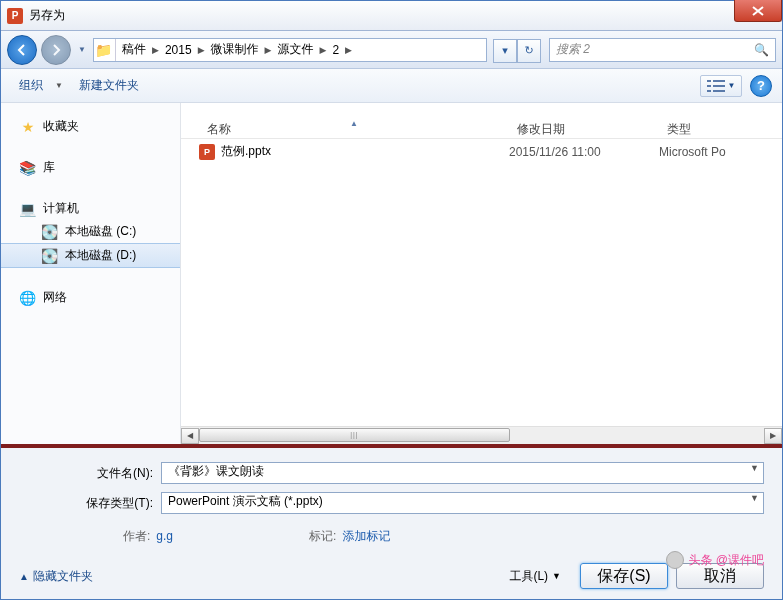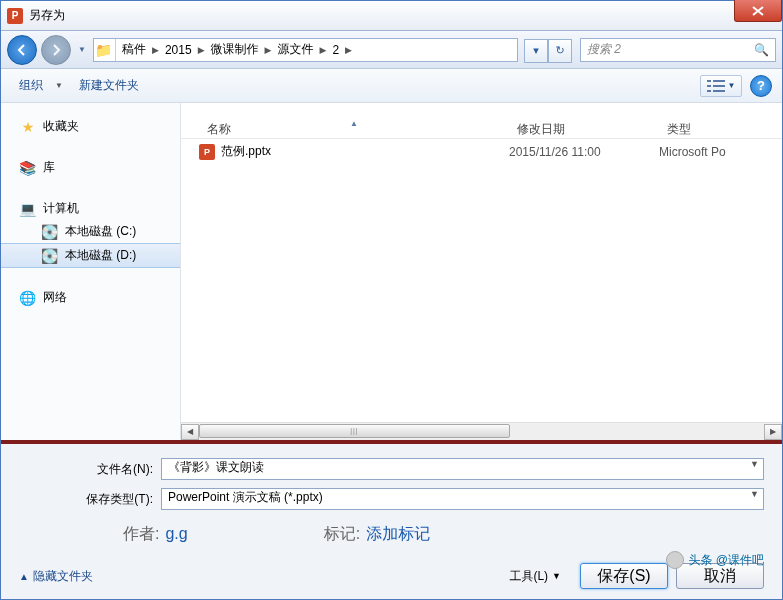--- a/index.html
+++ b/index.html
@@ -16,21 +16,21 @@
 .navbar { height: 38px; background: linear-gradient(#f4f7fc,#dde6f3); border-bottom: 1px solid #b8c8e0; display: flex; align-items: center; padding: 4px 6px; gap: 4px; }
 .nav-btn { width: 30px; height: 30px; border-radius: 50%; background: radial-gradient(#5aa3e8,#1a6bc4); border: 1px solid #1658a0; display: flex; align-items: center; justify-content: center; color: #fff; cursor: pointer; font-size: 14px; }
 .nav-btn.fwd { filter: grayscale(0.6) opacity(0.6); }
 .nav-drop { width: 14px; height: 30px; display: flex; align-items: center; justify-content: center; color: #4a6a9a; font-size: 8px; cursor: pointer; }
 .breadcrumb { flex: 1; height: 24px; background: #fff; border: 1px solid #9ab2d4; display: flex; align-items: center; font-size: 12px; color: #000; }
 .breadcrumb .seg { padding: 8px 4px; cursor: pointer; display:flex; align-items:center; height:100%; }
 .breadcrumb .arrow { color: #555; font-size: 9px; padding:0 2px; }
 .breadcrumb .folder-ico { width: 22px; display:flex; align-items:center; justify-content:center; color:#e8b84a; font-size:14px; border-right:1px solid #ccd; height:100%; margin-right:2px; }
 .bc-end { display:flex; height:22px; margin-left:2px; }
 .bc-btn { width:24px; height:24px; border:1px solid #9ab2d4; background:linear-gradient(#fdfefe,#e5edf7); display:flex; align-items:center; justify-content:center; font-size:11px; color:#2a5a9a; cursor:pointer; }
-.searchbox { width: 196px; height: 24px; border: 1px solid #9ab2d4; background: #fff; display: flex; align-items: center; padding: 0 6px; font-size: 12px; color: #888; font-style: italic; margin-left:4px; }
+.searchbox { width: 227px; height: 24px; border: 1px solid #9ab2d4; background: #fff; display: flex; align-items: center; padding: 0 6px; font-size: 12px; color: #888; font-style: italic; margin-left:4px; }
 .searchbox .mag { margin-left:auto; color:#5a7aaa; font-style:normal; }
 
 
 .toolbar { height: 34px; background: linear-gradient(#f9fbfd,#eaf0f8); border-bottom: 1px solid #d4dce8; display: flex; align-items: center; padding: 0 10px; font-size: 12px; color: #1a4a8a; }
 .toolbar .tb-item { padding: 4px 8px; cursor: pointer; display:flex; align-items:center; gap:12px; }
 .toolbar .tb-item .dd { font-size:8px; color:#555; }
 .toolbar .spacer { flex: 1; }
 .toolbar .view-btn { width:42px; height:22px; border:1px solid #b8c8e0; background:linear-gradient(#fdfefe,#e5edf7); display:flex; align-items:center; justify-content:center; cursor:pointer; border-radius:2px; margin-right:8px; }
 .toolbar .help { width: 22px; height: 22px; border-radius: 50%; background: radial-gradient(#6ab4f0,#1a78d4); color: #fff; display: flex; align-items: center; justify-content: center; font-size: 13px; font-weight:bold; cursor: pointer; border:1px solid #1060b0; }
 
@@ -68,32 +68,32 @@
 .hscroll .tbtn { width:18px; height:16px; background:linear-gradient(#fdfdfd,#e0e0e0); border:1px solid #b0b0b0; display:flex; align-items:center; justify-content:center; font-size:8px; color:#555; }
 .hscroll .track { flex:1; height:16px; background:#efefef; position:relative; }
 .hscroll .thumb { position:absolute; left:0; top:0; height:14px; width:55%; background:linear-gradient(#fafafa,#d8d8d8); border:1px solid #a8a8a8; border-radius:2px; display:flex; align-items:center; justify-content:center; color:#888; font-size:7px; letter-spacing:1px; }
 
 
 .bottom { border-top: 4px solid #7f1d1d; padding: 14px 18px 10px 18px; font-size: 12px; background:#f0f3f8; }
 .formrow { display: flex; align-items: center; margin-bottom: 8px; }
 .formrow label { width: 142px; text-align: right; padding-right: 8px; color: #000; }
 .formrow .combo { flex: 1; height: 22px; border: 1px solid #90a8c8; background: #fff; display: flex; padding: 0 6px; position: relative; }
 .formrow .combo .dd { position: absolute; right: 4px; font-size: 9px; color: #555; }
-.metarow { display: flex; padding: 6px 0 10px 104px; gap: 60px; font-size: 16px; }
+.metarow { display: flex; padding: 6px 0 10px 104px; gap: 60px; font-size: 12px; }
 .metarow .mlabel { color: #666; margin-right: 6px; }
 .metarow .mval { color: #1a5aac; cursor: pointer; }
 .footer { display: flex; align-items: center; padding-top: 8px; }
 .footer .hide { display: flex; align-items: center; gap: 4px; color: #1a4a8a; cursor: pointer; }
 .footer .hide .arr { font-size: 10px; }
 .footer .spacer { flex: 1; }
 .footer .tools { display: flex; align-items: center; gap: 4px; color: #000; cursor: pointer; margin-right: 11px; }
 .footer .btn { min-width: 88px; height: 26px; border: 1px solid #8a9ab4; background: linear-gradient(#fdfdfd,#e4e8ef); border-radius: 3px; display: flex; align-items: center; justify-content: center; cursor: pointer; margin-left: 8px; font-size: 16px; }
 .footer .btn.primary { border: 1px solid #3a8ad8; box-shadow: 0 0 3px #6ab4f0; }
 
-.watermark { position:absolute; right:18px; bottom:30px; font-size:12px; color:#0369a1; display:flex; align-items:center; gap:4px; pointer-events:none; }
+.watermark { position:absolute; right:18px; bottom:30px; font-size:12px; color:#ec4899; display:flex; align-items:center; gap:4px; pointer-events:none; }
 .watermark .av { width:18px; height:18px; border-radius:50%; background:#d0d0d0; border:1px solid #aaa; }
 </style>
 </head>
 <body>
 
 <div class="window">
 
   <div class="titlebar">
     <div class="app-icon">P</div>
     <div class="title">另存为</div>

